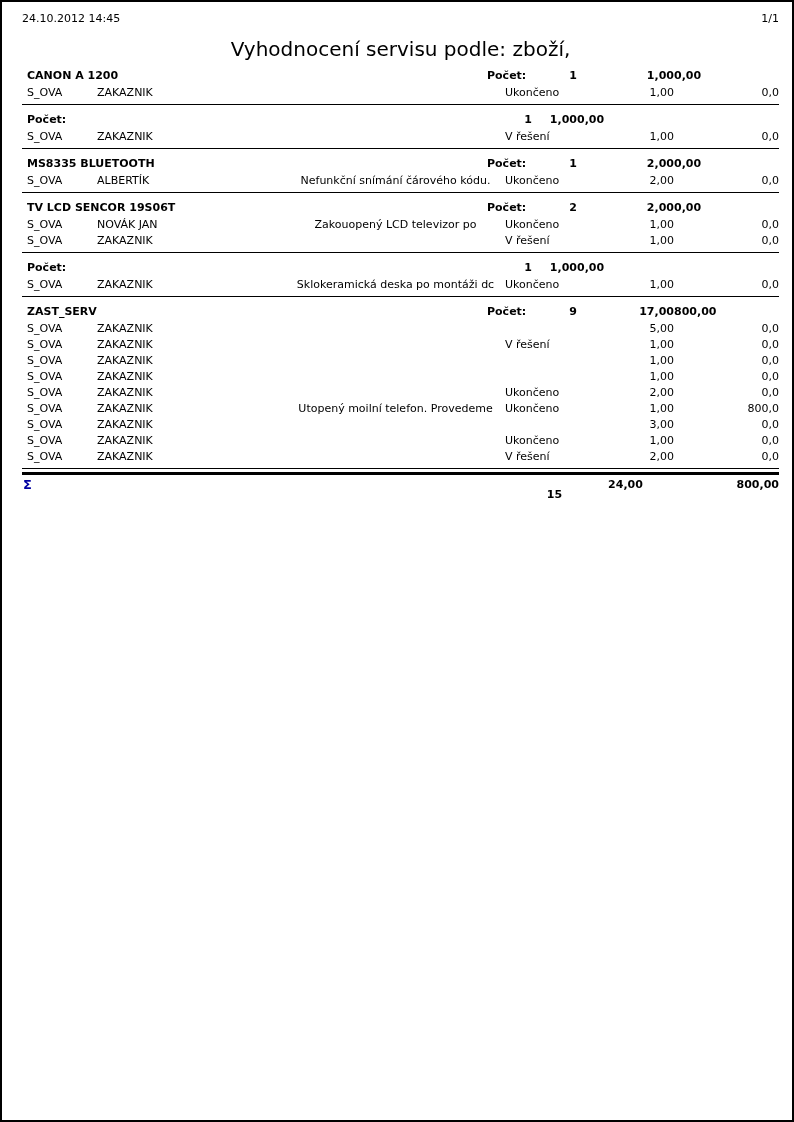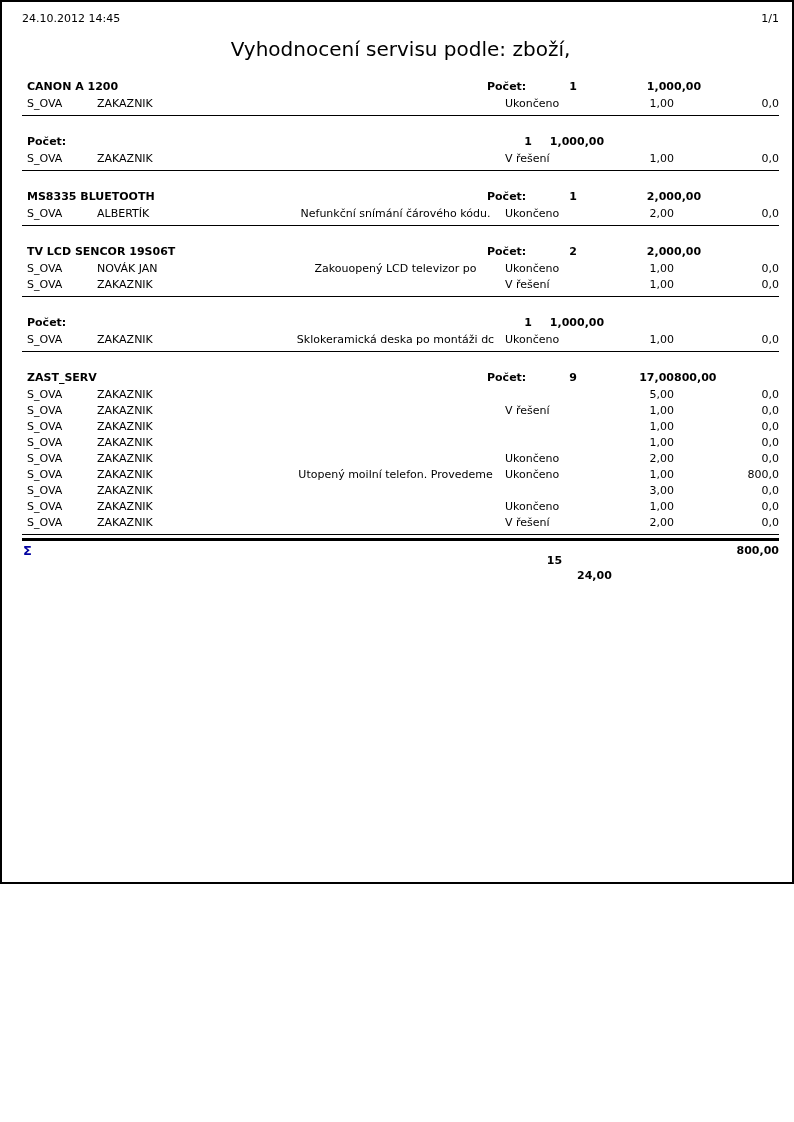--- a/index.html
+++ b/index.html
@@ -1,21 +1,21 @@
 <!DOCTYPE html>
 <html><head>
 <meta charset="utf-8">
 <style>
   * { margin: 0; padding: 0; box-sizing: border-box; }
   html, body { background: #ffffff; }
   body { font-family: "DejaVu Sans", sans-serif; color: #000; }
 
   .page {
     width: 794px;
-    height: 884px;
+    height: 1122px;
     border: 2px solid #000;
     background: #fff;
     position: relative;
     overflow: hidden;
   }
   .content {
     padding: 10px 13px 0 20px; 
   }
 
   .hdr-line1 {
@@ -61,21 +61,20 @@
     padding-bottom: 3px;
   }
   
   .group-head {
     display: grid;
     grid-template-columns: 460px 50px 45px 97px 105px;
     font-size: 11px;
     font-weight: bold;
     padding: 8px 0 3px 0;
     line-height: 13px;
-    margin-top: 11px;
   }
   .g-name  { padding-left: 5px; white-space: nowrap; }
   .g-pocet { padding-left: 5px; }
   .g-count { text-align: right; }
   .g-mnoz  { text-align: right; }
   .g-nakl  { text-align: left; }
 
   .detail-row { line-height: 16px; }
 
   
@@ -84,21 +83,21 @@
     grid-template-columns: 510px 45px 97px 105px;
     font-size: 11px;
     font-weight: bold;
     border-top: 3px solid #000;
     margin-top: 3px;
     padding-top: 2px;
     line-height: 15px;
   }
   .t-sym  { padding-left: 1px; font-size: 13px; font-weight: bold; }
   .t-count{ text-align: center; margin-top: 10px; }
-  .t-mnoz { text-align: left; margin-top: 25px; }
+  .t-mnoz { text-align: center; }
   .t-nakl { text-align: right; }
 </style>
 </head>
 <body>
 
 <div class="page">
   <div class="content">
 
     <div class="hdr-line1">
       <span>24.10.2012 14:45</span>

